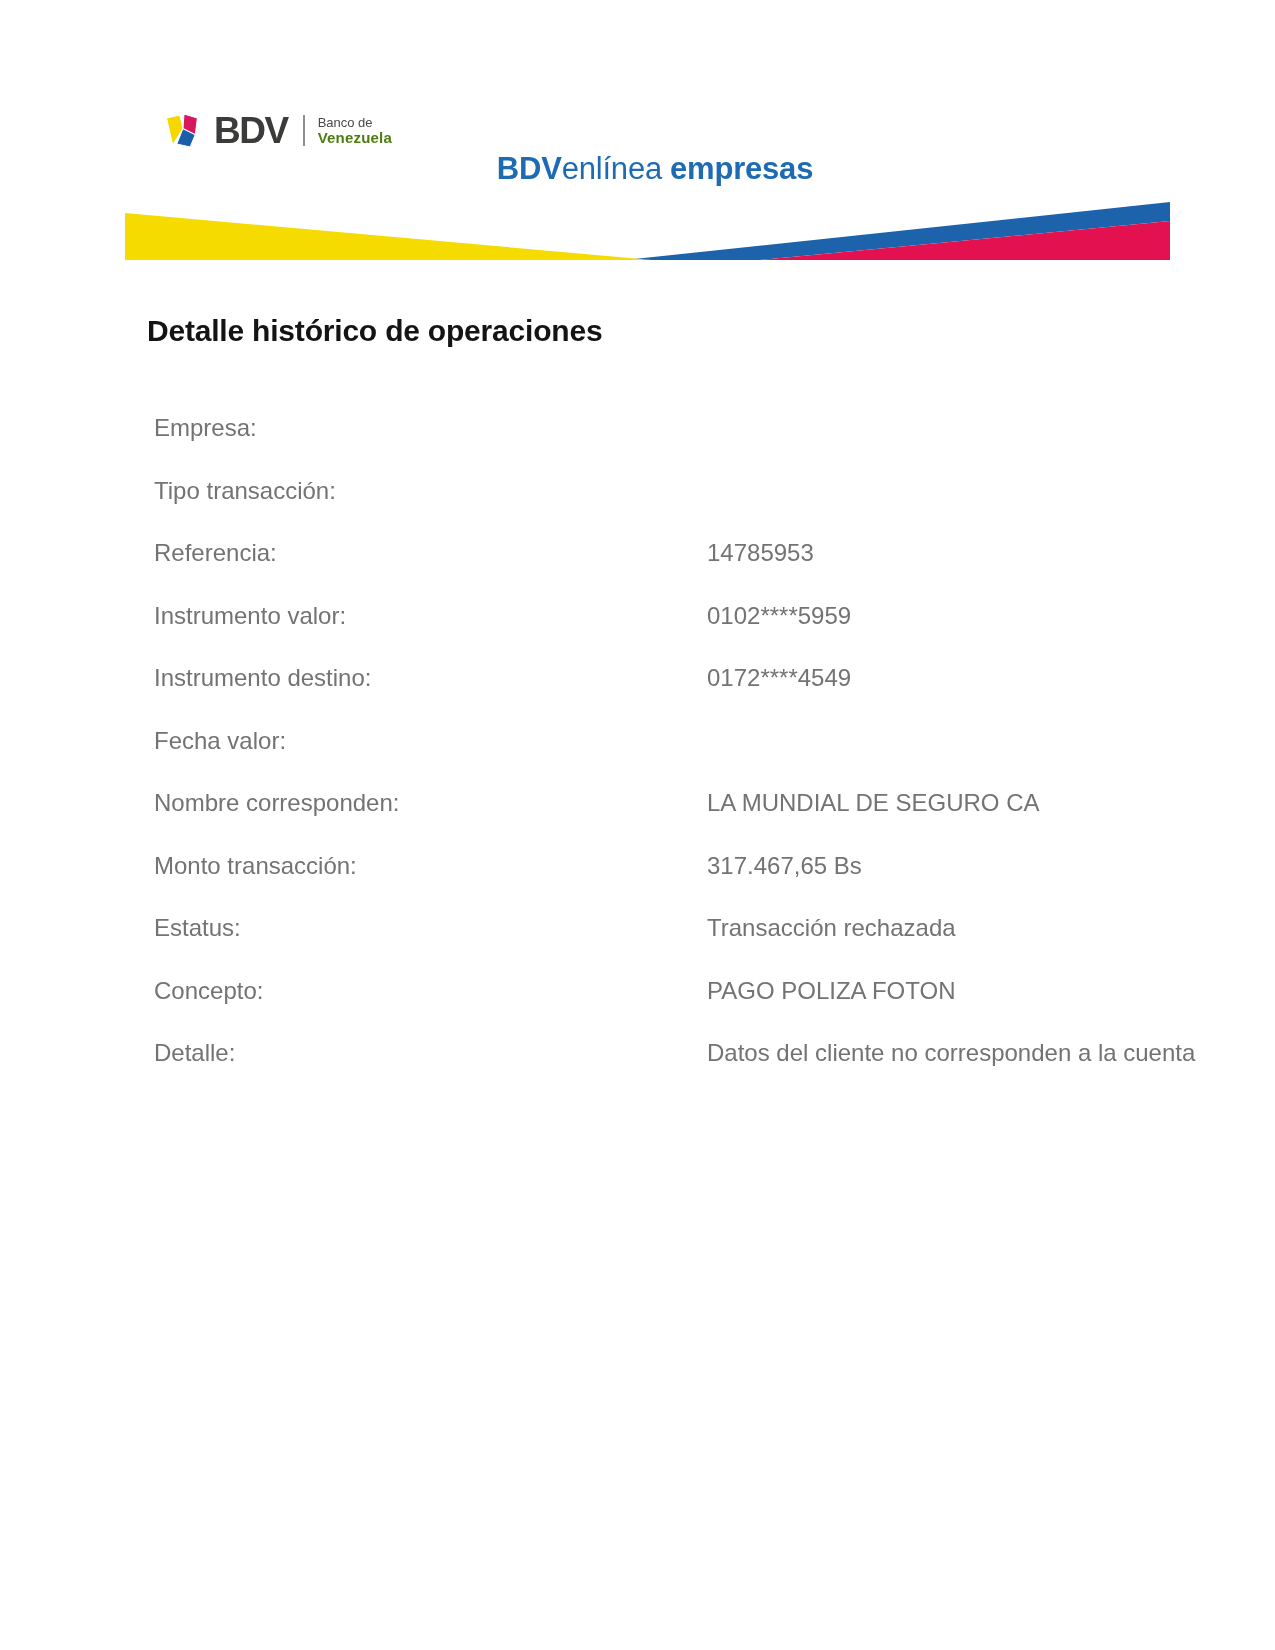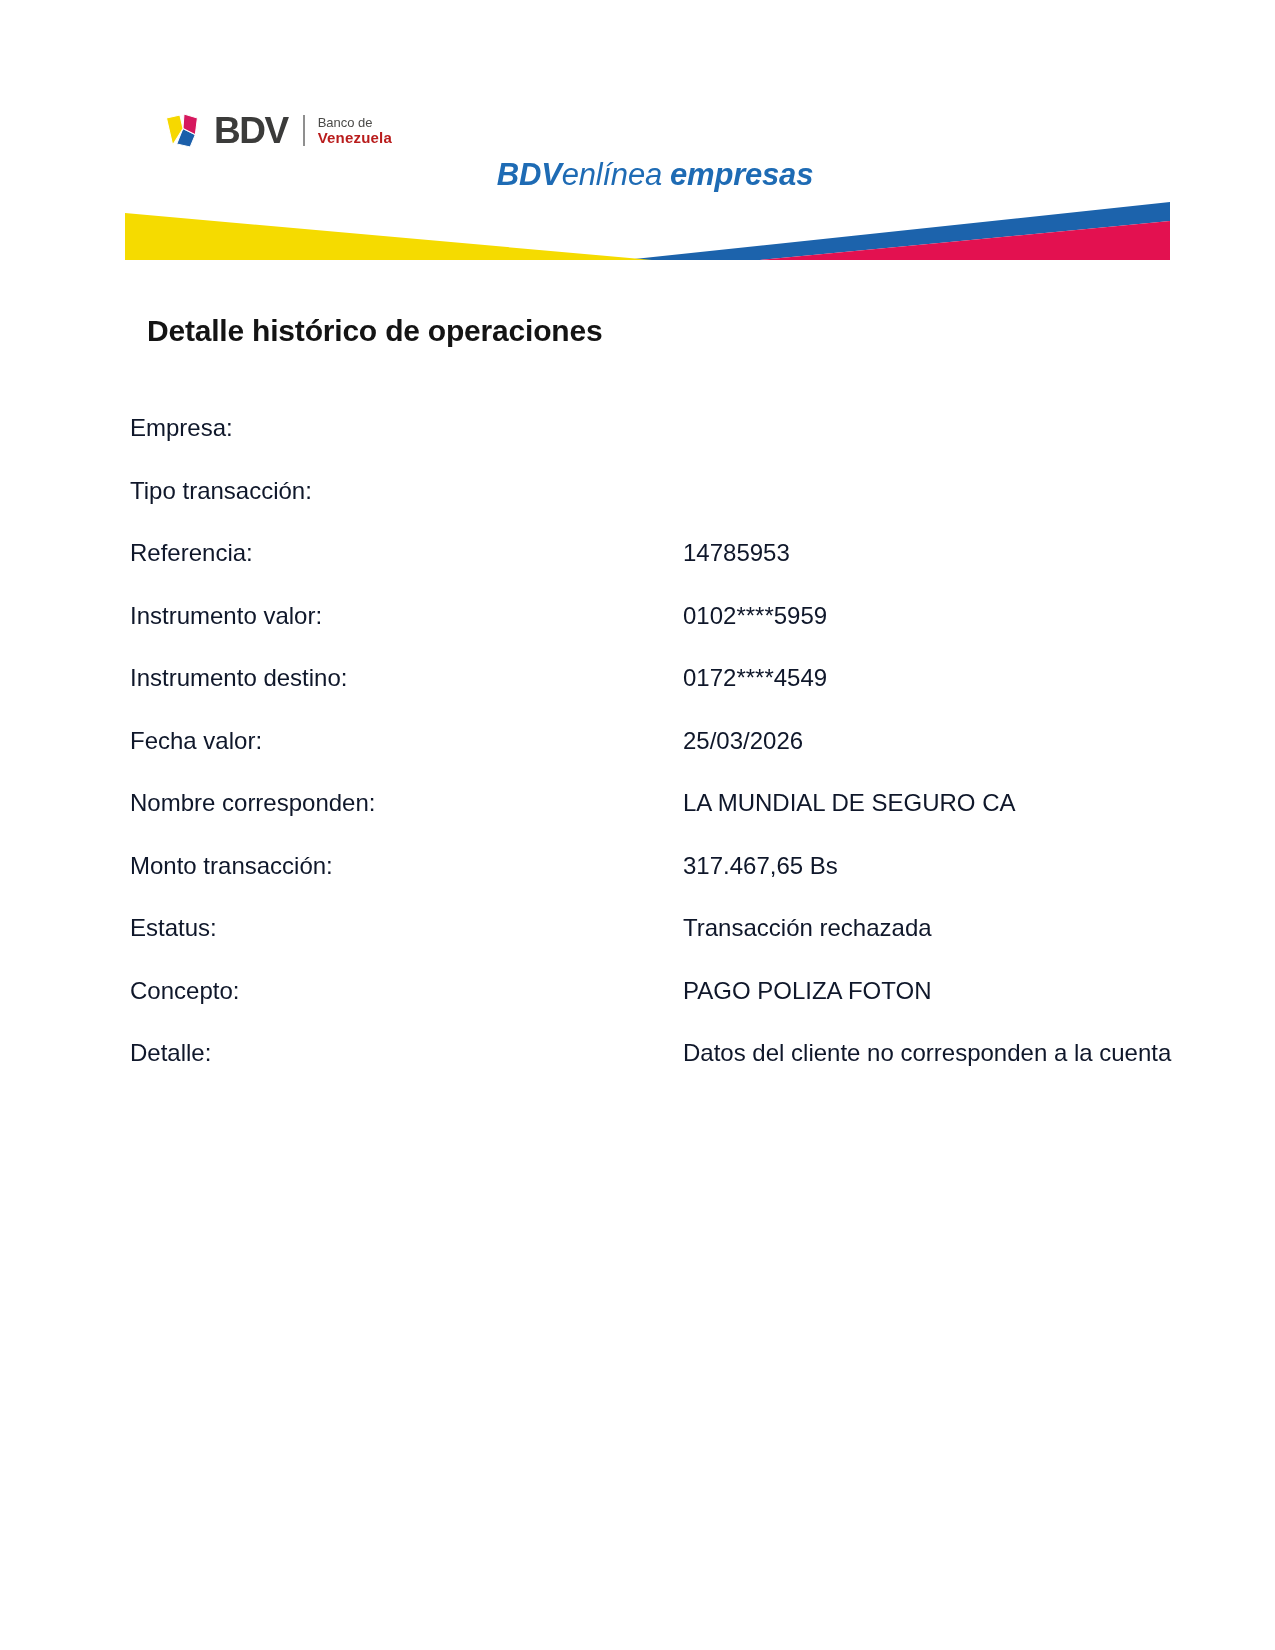--- a/index.html
+++ b/index.html
@@ -16,51 +16,50 @@
     display:flex;align-items:center;gap:9px;
   }
   .logo-mark{width:42px;height:34px;display:block;}
   .logo-word{
     font-size:37px;font-weight:800;letter-spacing:-1.5px;
     color:#3b3b3a;line-height:1;
   }
   .logo-divider{width:2px;height:31px;background:#8f8f8f;margin:0 4px 0 6px;}
   .logo-sub{display:flex;flex-direction:column;justify-content:center;}
   .logo-sub-1{font-size:13px;color:#4a4a48;line-height:15px;}
-  .logo-sub-2{font-size:15px;font-weight:700;color:#b91c1c;line-height:16px;letter-spacing:.2px;}
+  .logo-sub-2{font-size:15px;font-weight:700;color:#4d7c0f;line-height:16px;letter-spacing:.2px;}
 
   .product-title{
-    position:absolute;left:147px;top:158px;width:1016px;
+    position:absolute;left:147px;top:152px;width:1016px;
     text-align:center;
     font-size:31px;line-height:34px;color:#1e6bb4;
     letter-spacing:-.2px;
     white-space:nowrap;
-    font-style:italic;
   }
   .product-title .b{font-weight:800;}
   .product-title .mid{font-weight:400;margin-right:8px;}
 
   
   .ribbon{
     position:absolute;left:125px;top:202px;width:1045px;height:58px;
   }
   .ribbon svg{display:block;width:100%;height:100%;}
 
   
   .doc-title{
     position:absolute;left:147px;top:314px;width:1016px;
     font-size:30px;line-height:34px;font-weight:700;color:#141414;
     letter-spacing:-.2px;
   }
 
   
   .rows{
-    position:absolute;left:130px;top:416px;width:1036px;
+    position:absolute;left:154px;top:416px;width:1036px;
     display:flex;flex-direction:column;gap:38.5px;
-    font-size:24px;line-height:24px;color:#0f172a;
+    font-size:24px;line-height:24px;color:#737373;
   }
   .row{display:flex;}
   .row .lbl{width:553px;flex:0 0 553px;}
   .row .val{flex:1;white-space:nowrap;}
 </style>
 </head>
 <body>
 
 <div class="page">
 
@@ -111,21 +110,20 @@
       <span class="val">0102****5959</span>
     </div>
 
     <div class="row">
       <span class="lbl">Instrumento destino:</span>
       <span class="val">0172****4549</span>
     </div>
 
     <div class="row">
       <span class="lbl">Fecha valor:</span>
-      <span class="val">25/03/2026</span>
     </div>
 
     <div class="row">
       <span class="lbl">Nombre corresponden:</span>
       <span class="val">LA MUNDIAL DE SEGURO CA</span>
     </div>
 
     <div class="row">
       <span class="lbl">Monto transacción:</span>
       <span class="val">317.467,65 Bs</span>

